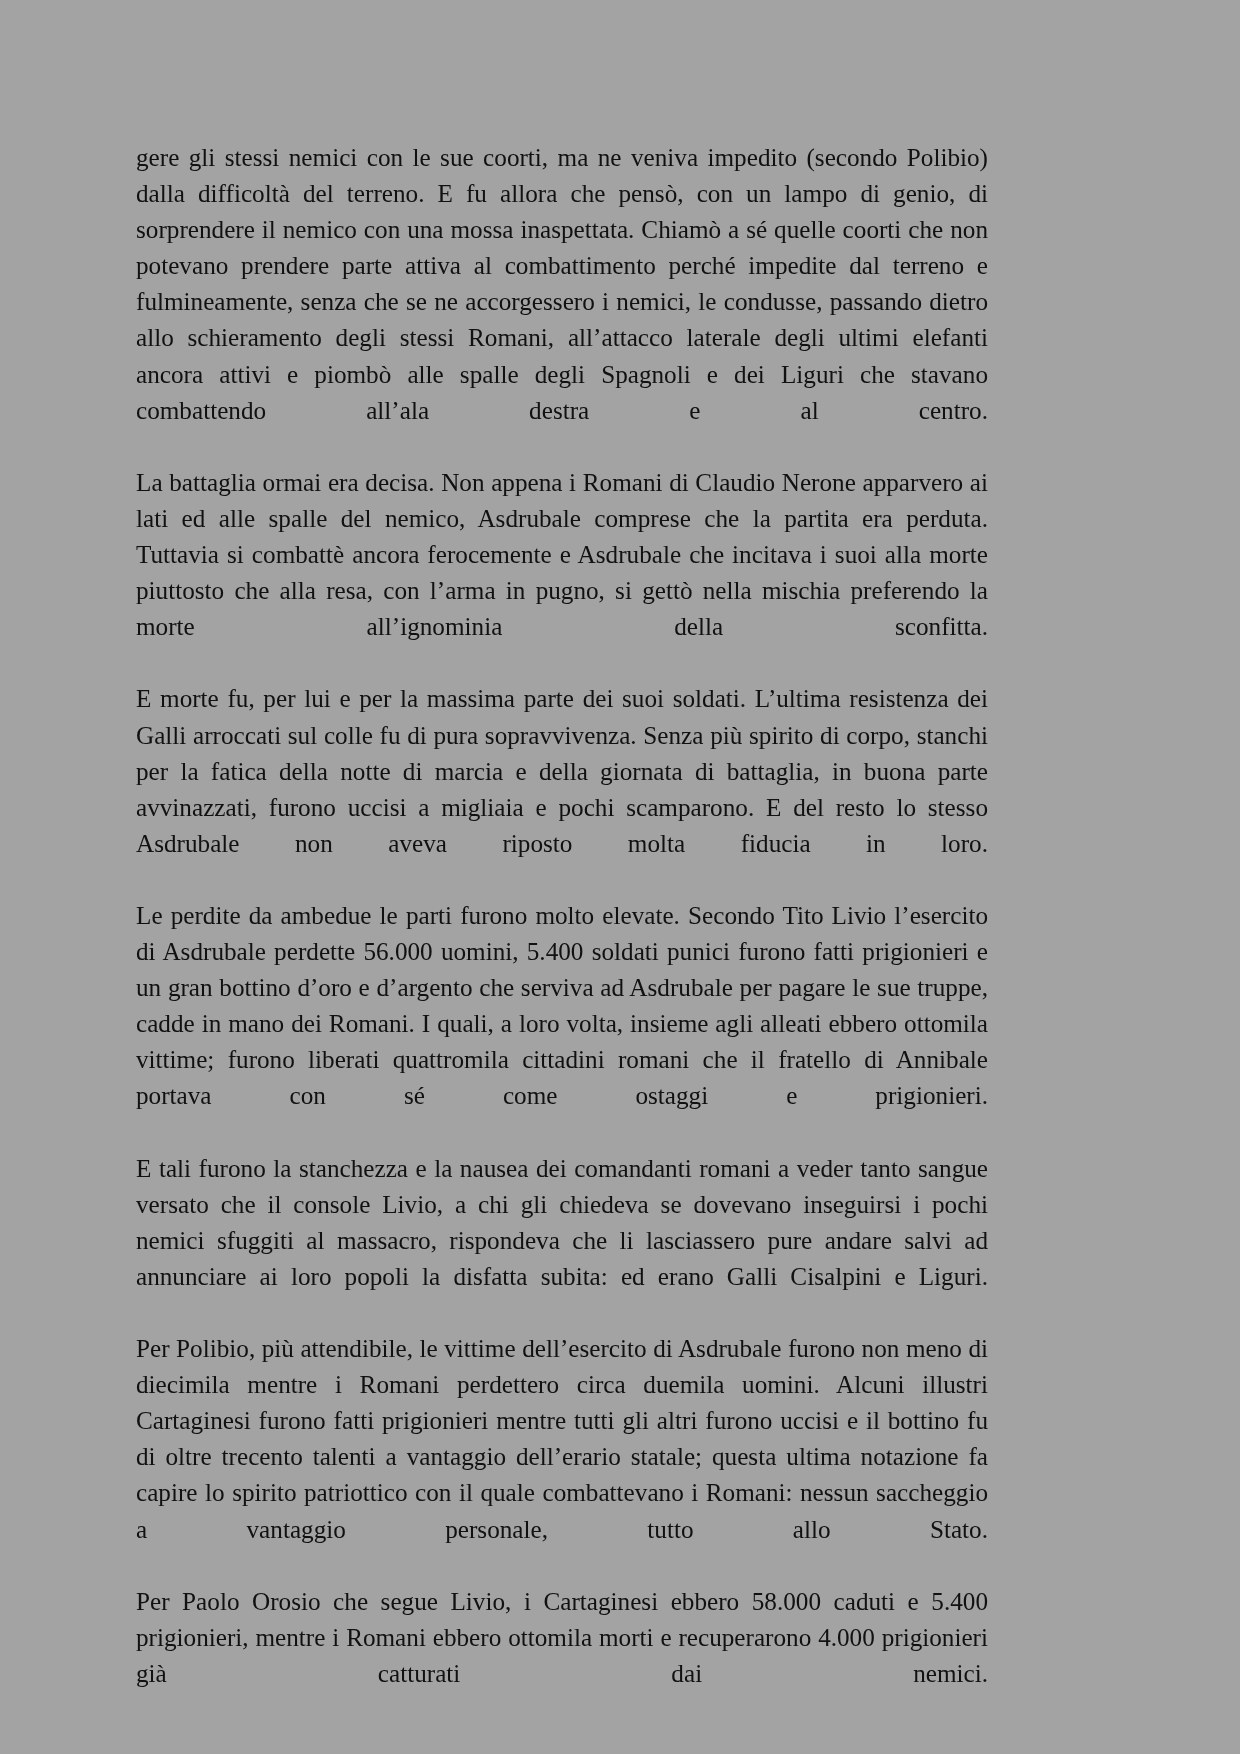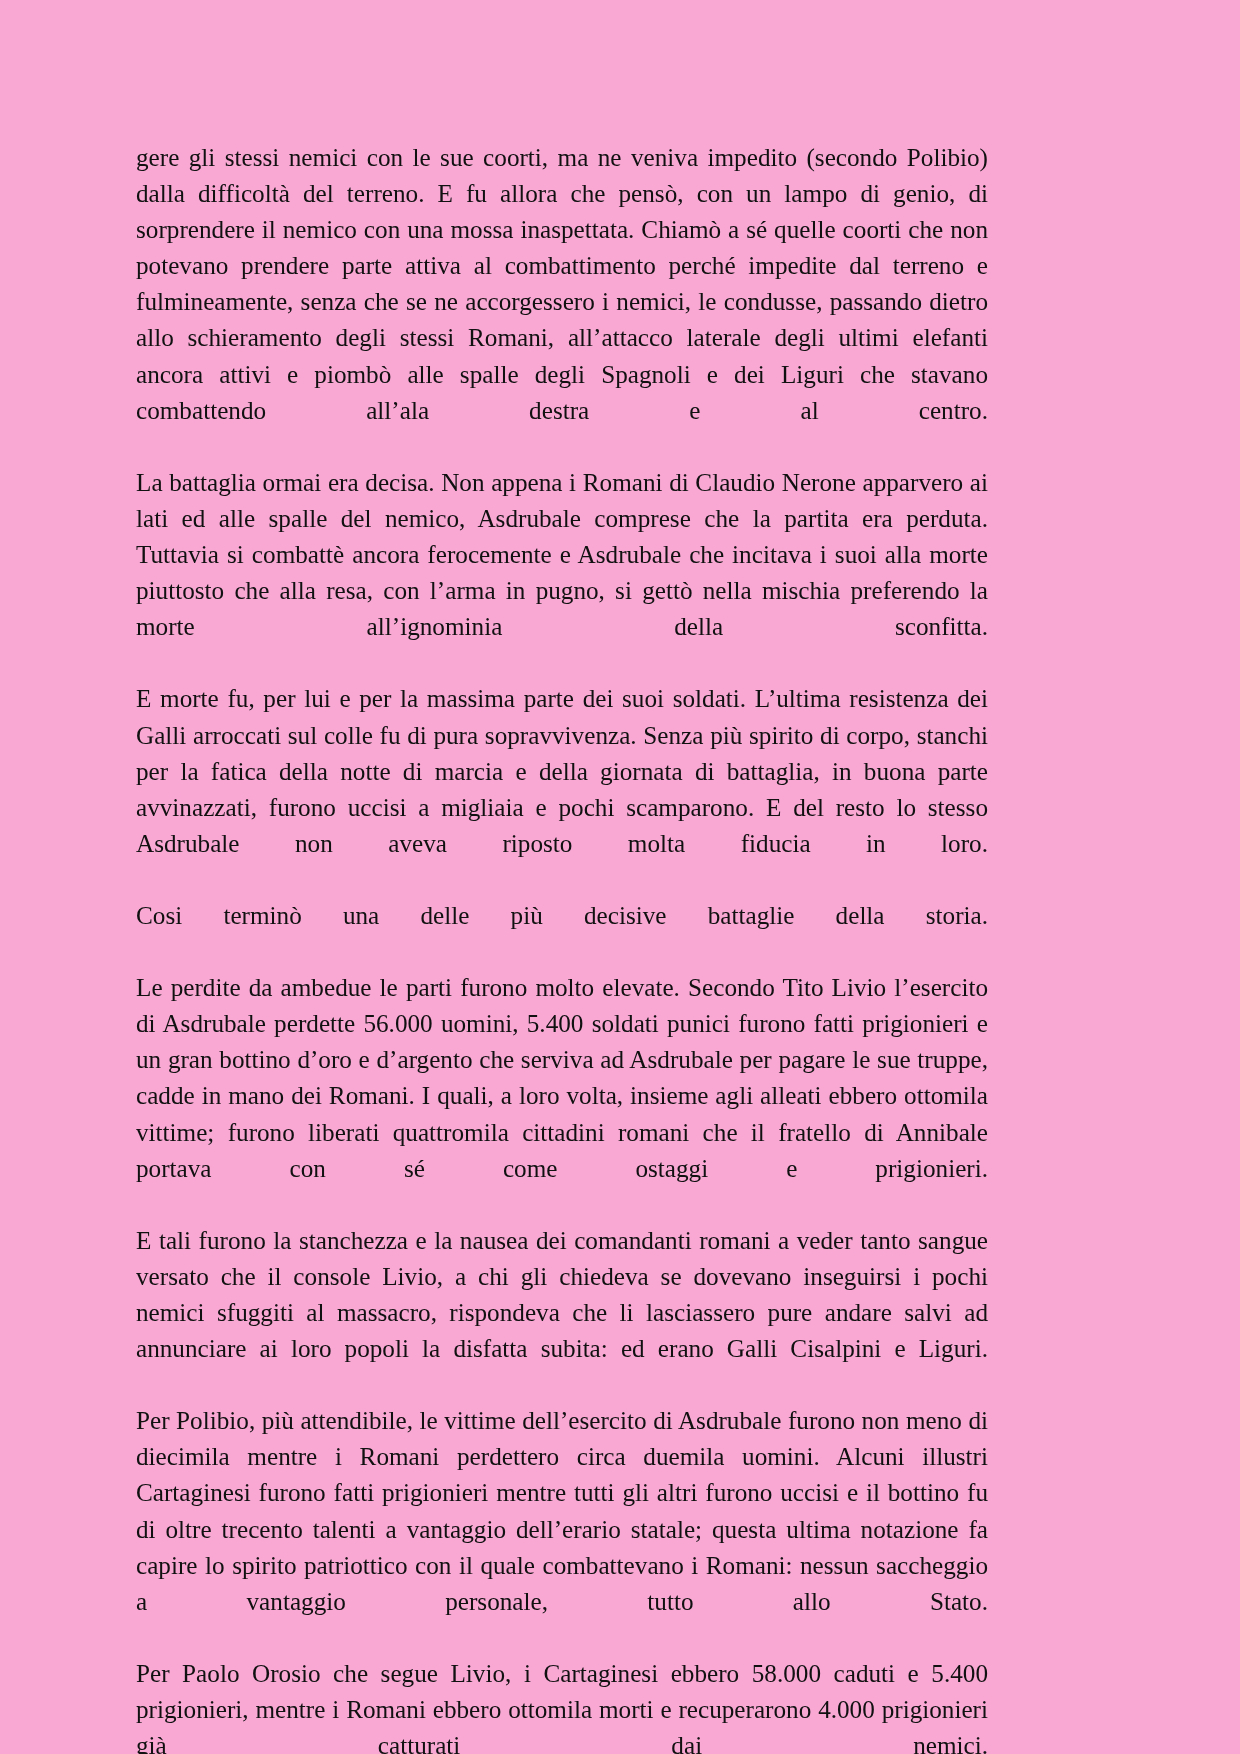--- a/index.html
+++ b/index.html
@@ -12,21 +12,21 @@
     height: 1754px;
     position: relative;
     overflow: hidden;
     font-family: "Liberation Serif", "DejaVu Serif", serif;
     color: #000000;
   }
 
   .page {
     position: absolute;
     inset: 0;
-    background: #f9a8d4;
+    background: #a3a3a3;
   }
 
   .textblock {
     position: absolute;
     left: 136px;
     top: 140px;
     width: 852px;
     font-size: 25.2px;
     line-height: 36.1px;
     text-align: justify;
@@ -58,21 +58,20 @@
 </style>
 </head>
 <body>
 
 <div class="page">
 
   <div class="textblock">
     <p class="para">gere gli stessi nemici con le sue coorti, ma ne veniva impedito (secondo Polibio) dalla difficoltà del terreno. E fu allora che pensò, con un lampo di genio, di sorprendere il nemico con una mossa inaspettata. Chiamò a sé quelle coorti che non potevano prendere parte attiva al combattimento perché impedite dal terreno e fulmineamente, senza che se ne accorgessero i nemici, le condusse, passando dietro allo schieramento degli stessi Romani, all’attacco laterale degli ultimi elefanti ancora attivi e piombò alle spalle degli Spagnoli e dei Liguri che stavano combattendo all’ala destra e al centro.</p>
     <p class="para">La battaglia ormai era decisa. Non appena i Romani di Claudio Nerone apparvero ai lati ed alle spalle del nemico, Asdrubale comprese che la partita era perduta. Tuttavia si combattè ancora ferocemente e Asdrubale che incitava i suoi alla morte piuttosto che alla resa, con l’arma in pugno, si gettò nella mischia preferendo la morte all’ignominia della sconfitta.</p>
     <p class="para">E morte fu, per lui e per la massima parte dei suoi soldati. L’ultima resistenza dei Galli arroccati sul colle fu di pura sopravvivenza. Senza più spirito di corpo, stanchi per la fatica della notte di marcia e della giornata di battaglia, in buona parte avvinazzati, furono uccisi a migliaia e pochi scamparono. E del resto lo stesso Asdrubale non aveva riposto molta fiducia in loro.</p>
-    <p class="para">Cosi terminò una delle più decisive battaglie della storia.</p>
     <p class="para">Le perdite da ambedue le parti furono molto elevate. Secondo Tito Livio l’esercito di Asdrubale perdette 56.000 uomini, 5.400 soldati punici furono fatti prigionieri e un gran bottino d’oro e d’argento che serviva ad Asdrubale per pagare le sue truppe, cadde in mano dei Romani. I quali, a loro volta, insieme agli alleati ebbero ottomila vittime; furono liberati quattromila cittadini romani che il fratello di Annibale portava con sé come ostaggi e prigionieri.</p>
     <p class="para">E tali furono la stanchezza e la nausea dei comandanti romani a veder tanto sangue versato che il console Livio, a chi gli chiedeva se dovevano inseguirsi i pochi nemici sfuggiti al massacro, rispondeva che li lasciassero pure andare salvi ad annunciare ai loro popoli la disfatta subita: ed erano Galli Cisalpini e Liguri.</p>
     <p class="para">Per Polibio, più attendibile, le vittime dell’esercito di Asdrubale furono non meno di diecimila mentre i Romani perdettero circa duemila uomini. Alcuni illustri Cartaginesi furono fatti prigionieri mentre tutti gli altri furono uccisi e il bottino fu di oltre trecento talenti a vantaggio dell’erario statale; questa ultima notazione fa capire lo spirito patriottico con il quale combattevano i Romani: nessun saccheggio a vantaggio personale, tutto allo Stato.</p>
     <p class="para">Per Paolo Orosio che segue Livio, i Cartaginesi ebbero 58.000 caduti e 5.400 prigionieri, mentre i Romani ebbero ottomila morti e recuperarono 4.000 prigionieri già catturati dai nemici.</p>
   </div>
 
   <div class="footer">
 
     
 

